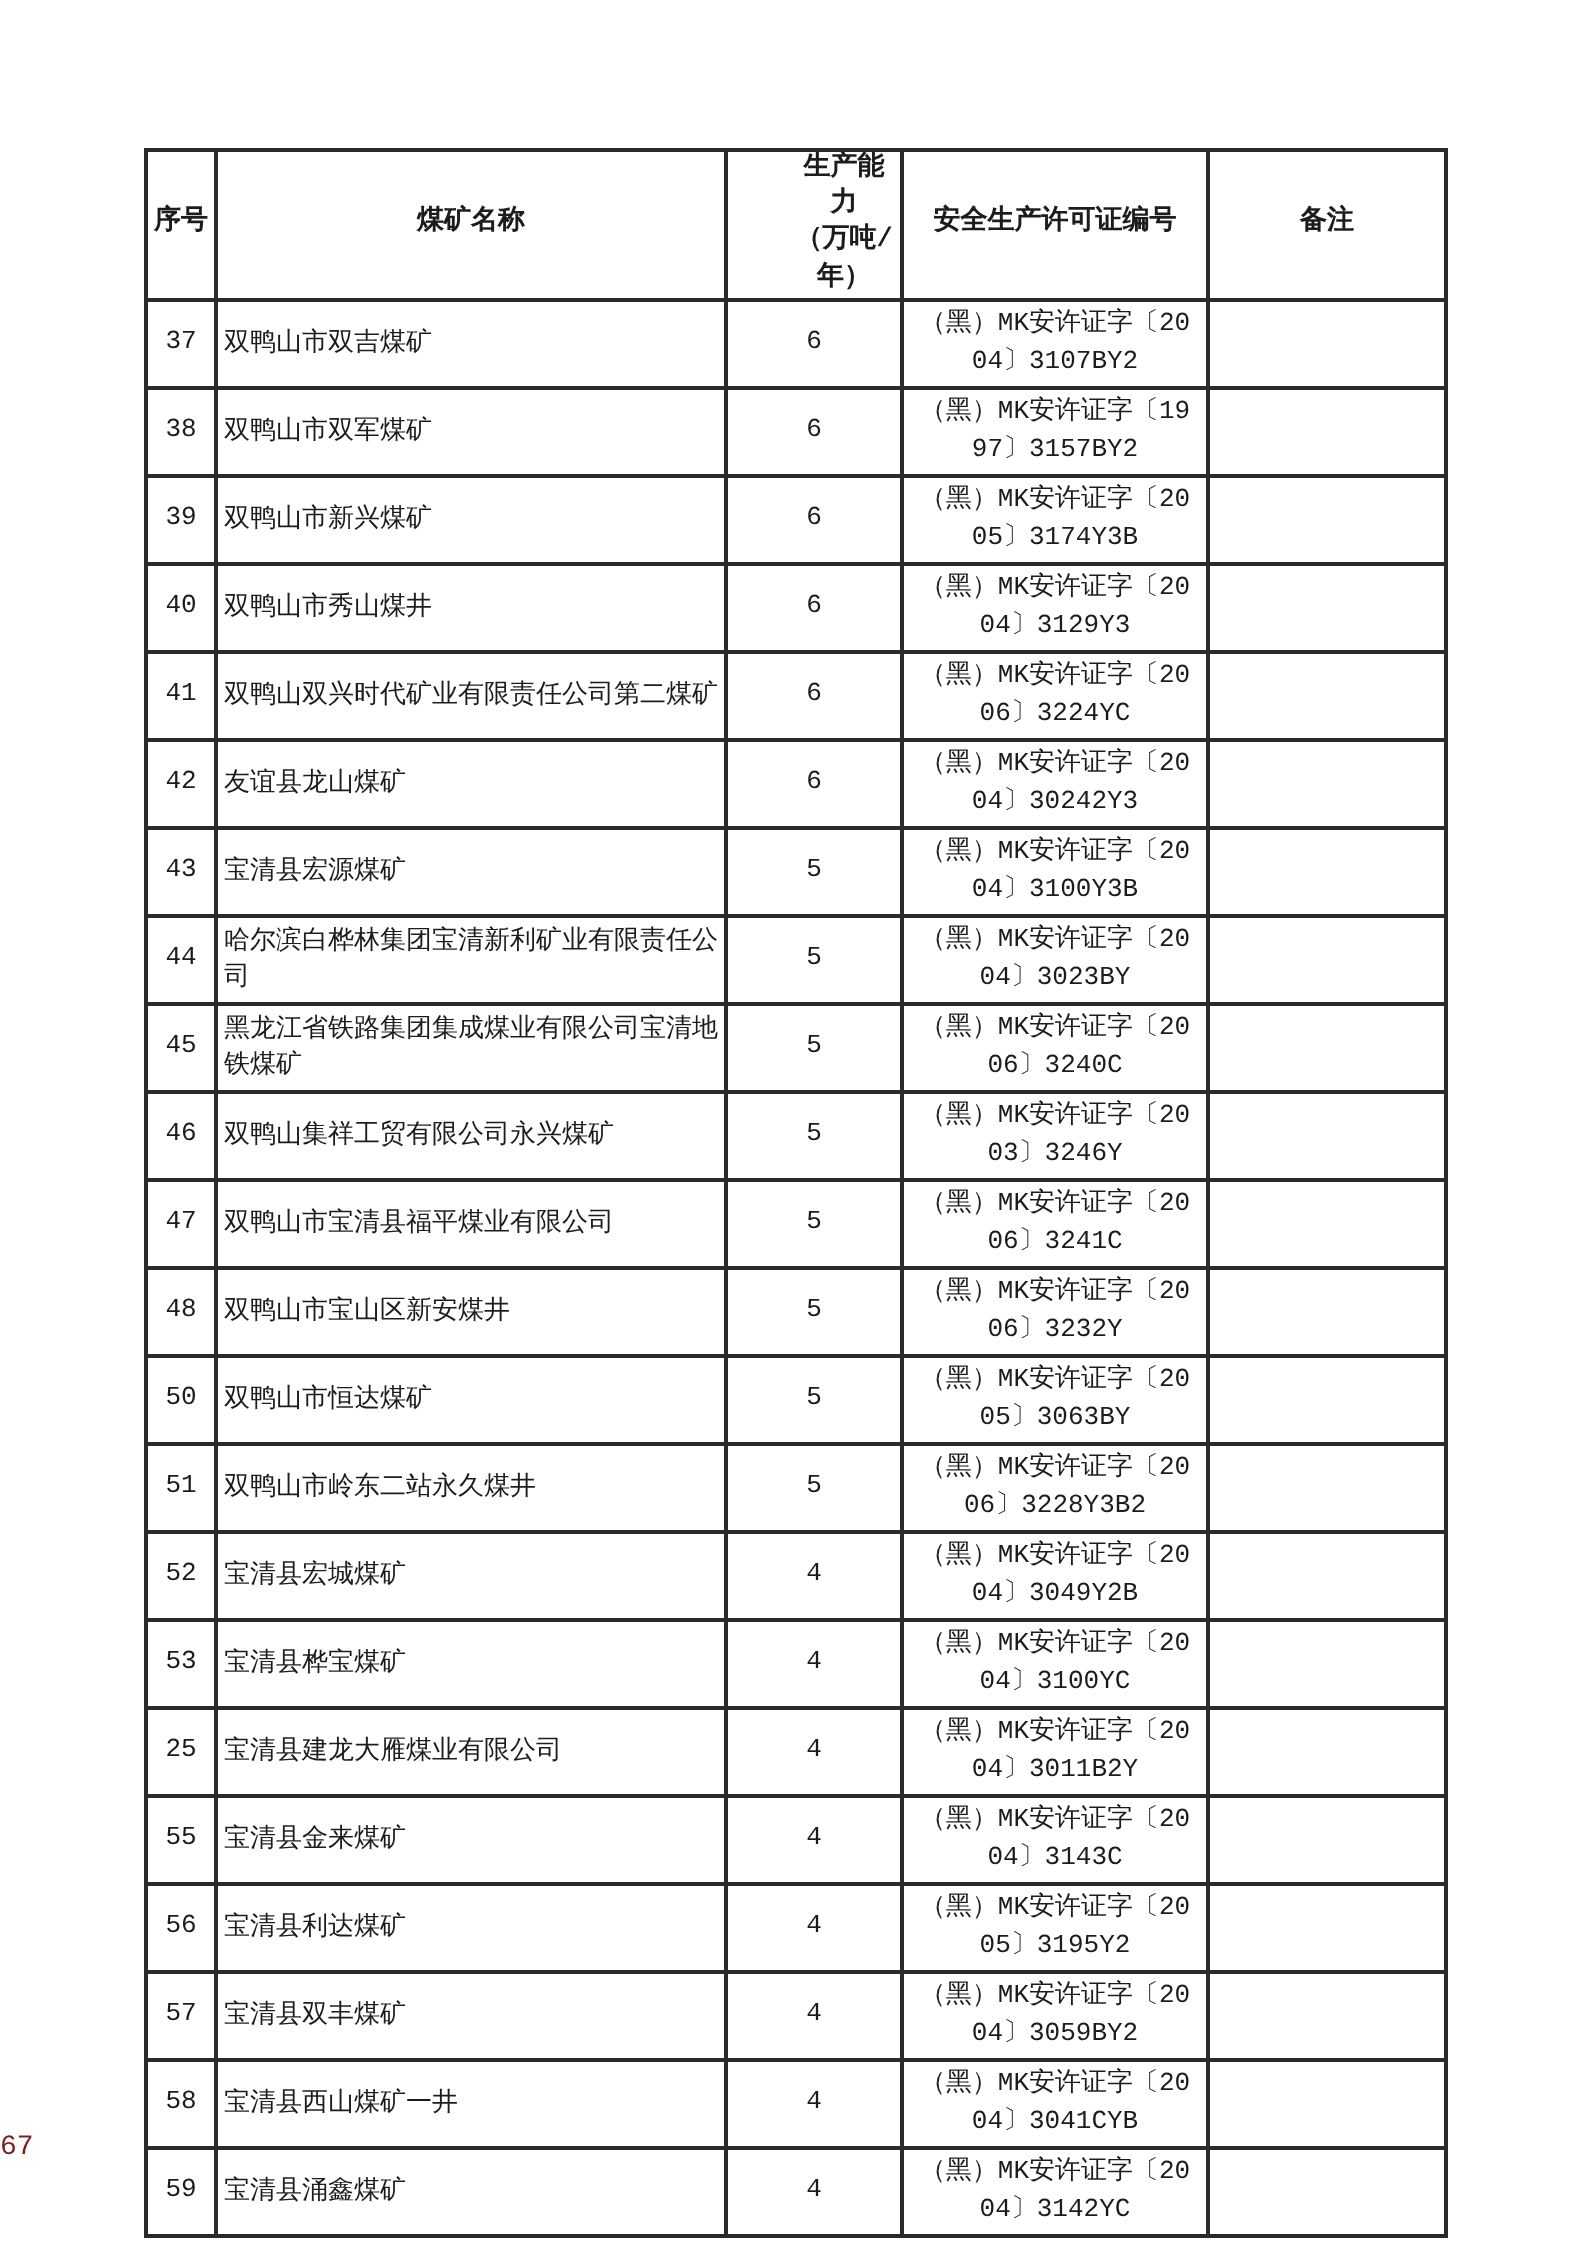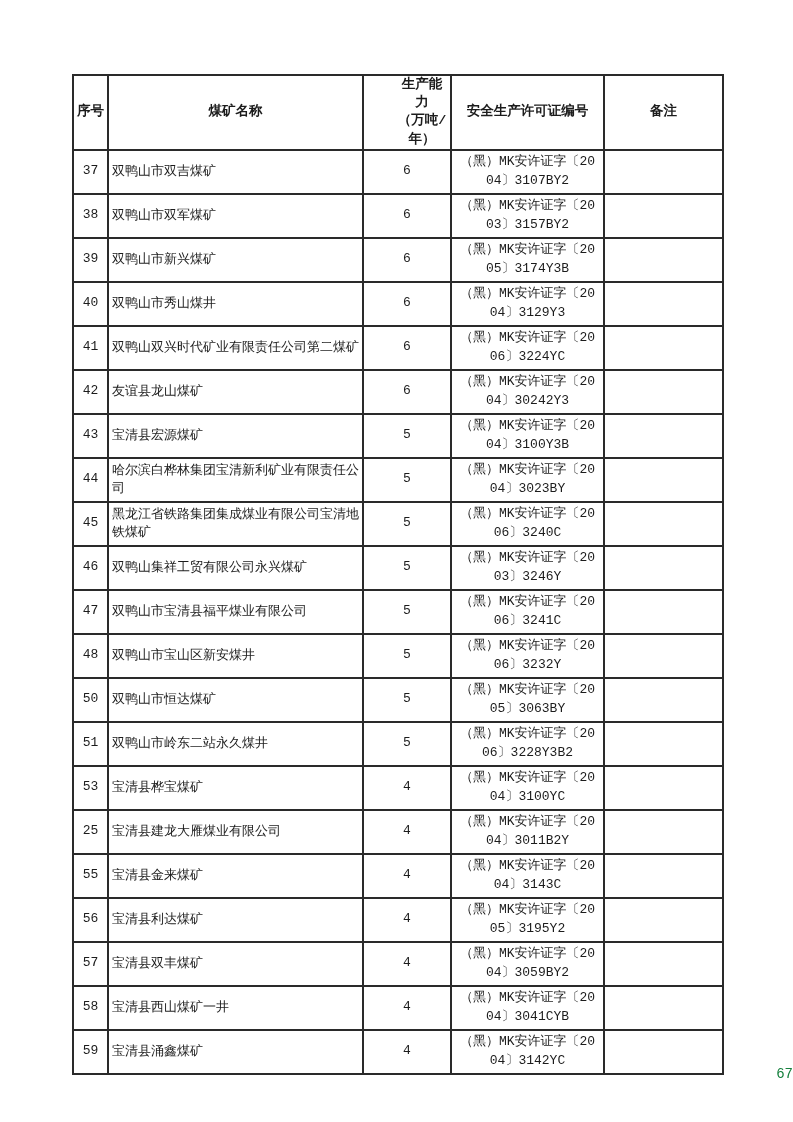--- a/index.html
+++ b/index.html
@@ -49,23 +49,23 @@
   td.c-no   { text-align: center; }
   td.c-name { text-align: left; padding: 2px 3px; line-height: 1.4; }
   td.c-cap  { text-align: center; }
   td.c-lic  { text-align: center; padding: 2px 5px; word-break: break-all; }
   td.c-note { }
   .page-number {
     position: absolute;
     left: 0;
     right: 0;
     top: 1066px;
-    text-align: right;
+    text-align: left;
     font-size: 14px;
-    color: #15803d;
+    color: #7f1d1d;
   }
 </style>
 </head>
 <body>
 
 <div class="page">
 
   <table class="mine-table">
     <colgroup>
       <col style="width:35px">
@@ -90,21 +90,21 @@
     <td class="c-name">双鸭山市双吉煤矿</td>
     <td class="c-cap">6</td>
     <td class="c-lic">（黑）MK安许证字〔2004〕3107BY2</td>
     <td class="c-note"></td>
   </tr>
 
   <tr>
     <td class="c-no">38</td>
     <td class="c-name">双鸭山市双军煤矿</td>
     <td class="c-cap">6</td>
-    <td class="c-lic">（黑）MK安许证字〔2003〕3157BY2</td>
+    <td class="c-lic">（黑）MK安许证字〔1997〕3157BY2</td>
     <td class="c-note"></td>
   </tr>
 
   <tr>
     <td class="c-no">39</td>
     <td class="c-name">双鸭山市新兴煤矿</td>
     <td class="c-cap">6</td>
     <td class="c-lic">（黑）MK安许证字〔2005〕3174Y3B</td>
     <td class="c-note"></td>
   </tr>
@@ -191,20 +191,27 @@
   </tr>
 
   <tr>
     <td class="c-no">51</td>
     <td class="c-name">双鸭山市岭东二站永久煤井</td>
     <td class="c-cap">5</td>
     <td class="c-lic">（黑）MK安许证字〔2006〕3228Y3B2</td>
     <td class="c-note"></td>
   </tr>
 
+  <tr>
+    <td class="c-no">52</td>
+    <td class="c-name">宝清县宏城煤矿</td>
+    <td class="c-cap">4</td>
+    <td class="c-lic">（黑）MK安许证字〔2004〕3049Y2B</td>
+    <td class="c-note"></td>
+  </tr>
 
   <tr>
     <td class="c-no">53</td>
     <td class="c-name">宝清县桦宝煤矿</td>
     <td class="c-cap">4</td>
     <td class="c-lic">（黑）MK安许证字〔2004〕3100YC</td>
     <td class="c-note"></td>
   </tr>
 
   <tr>

